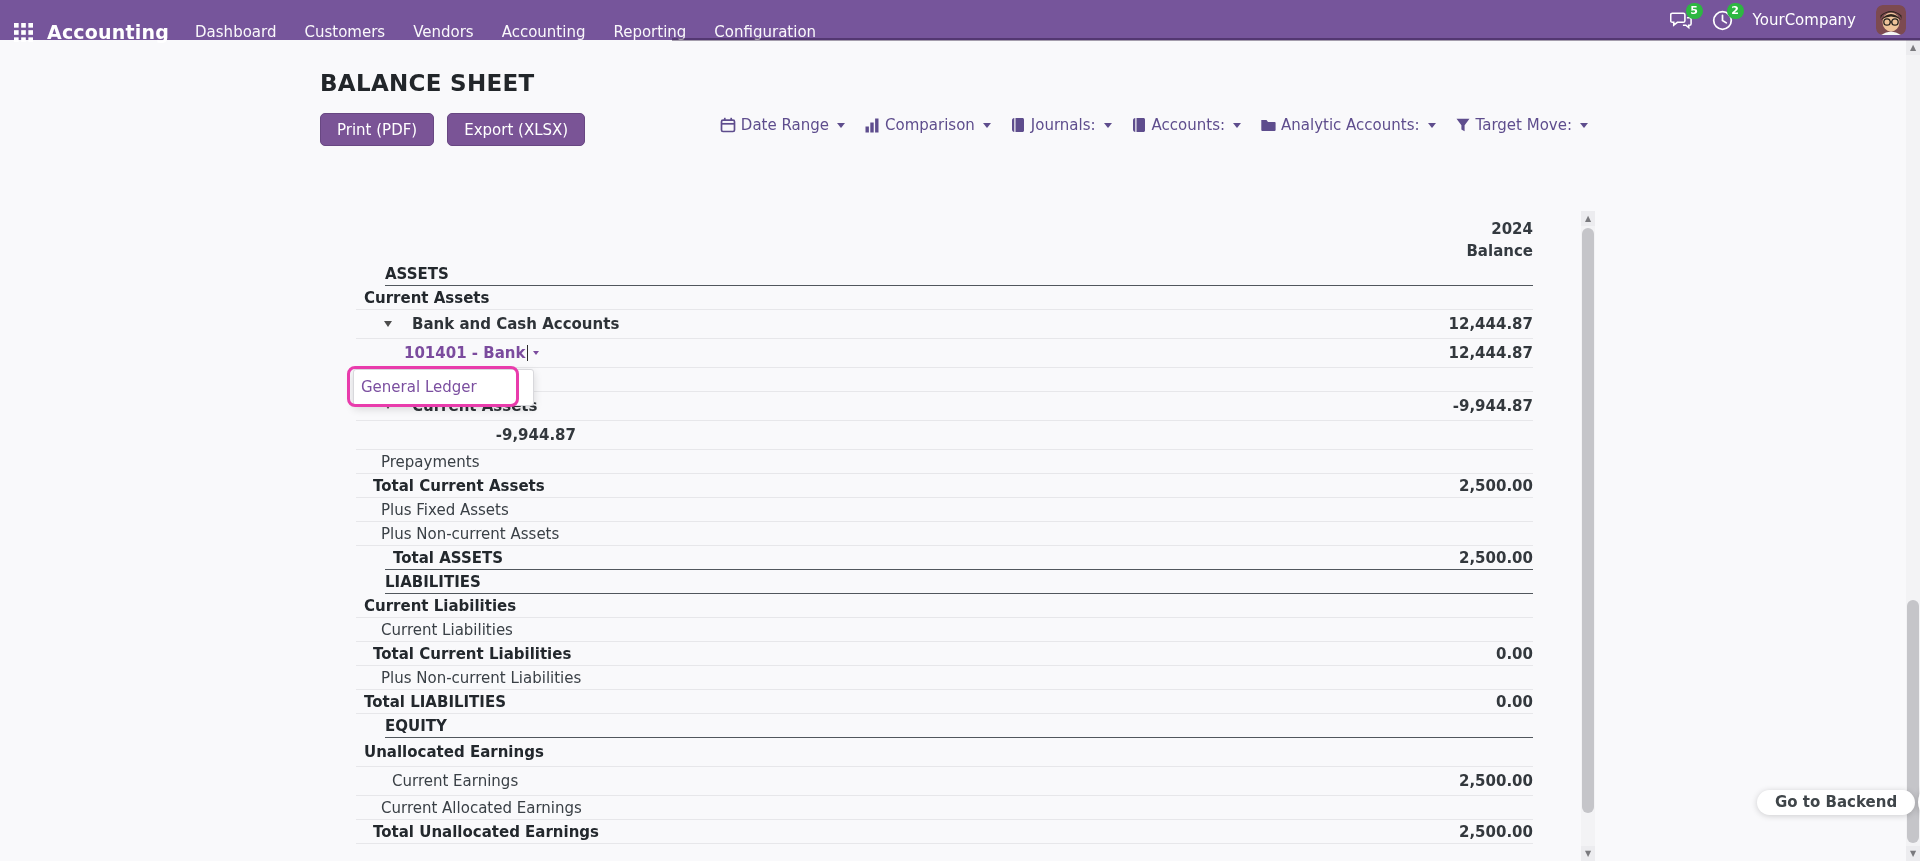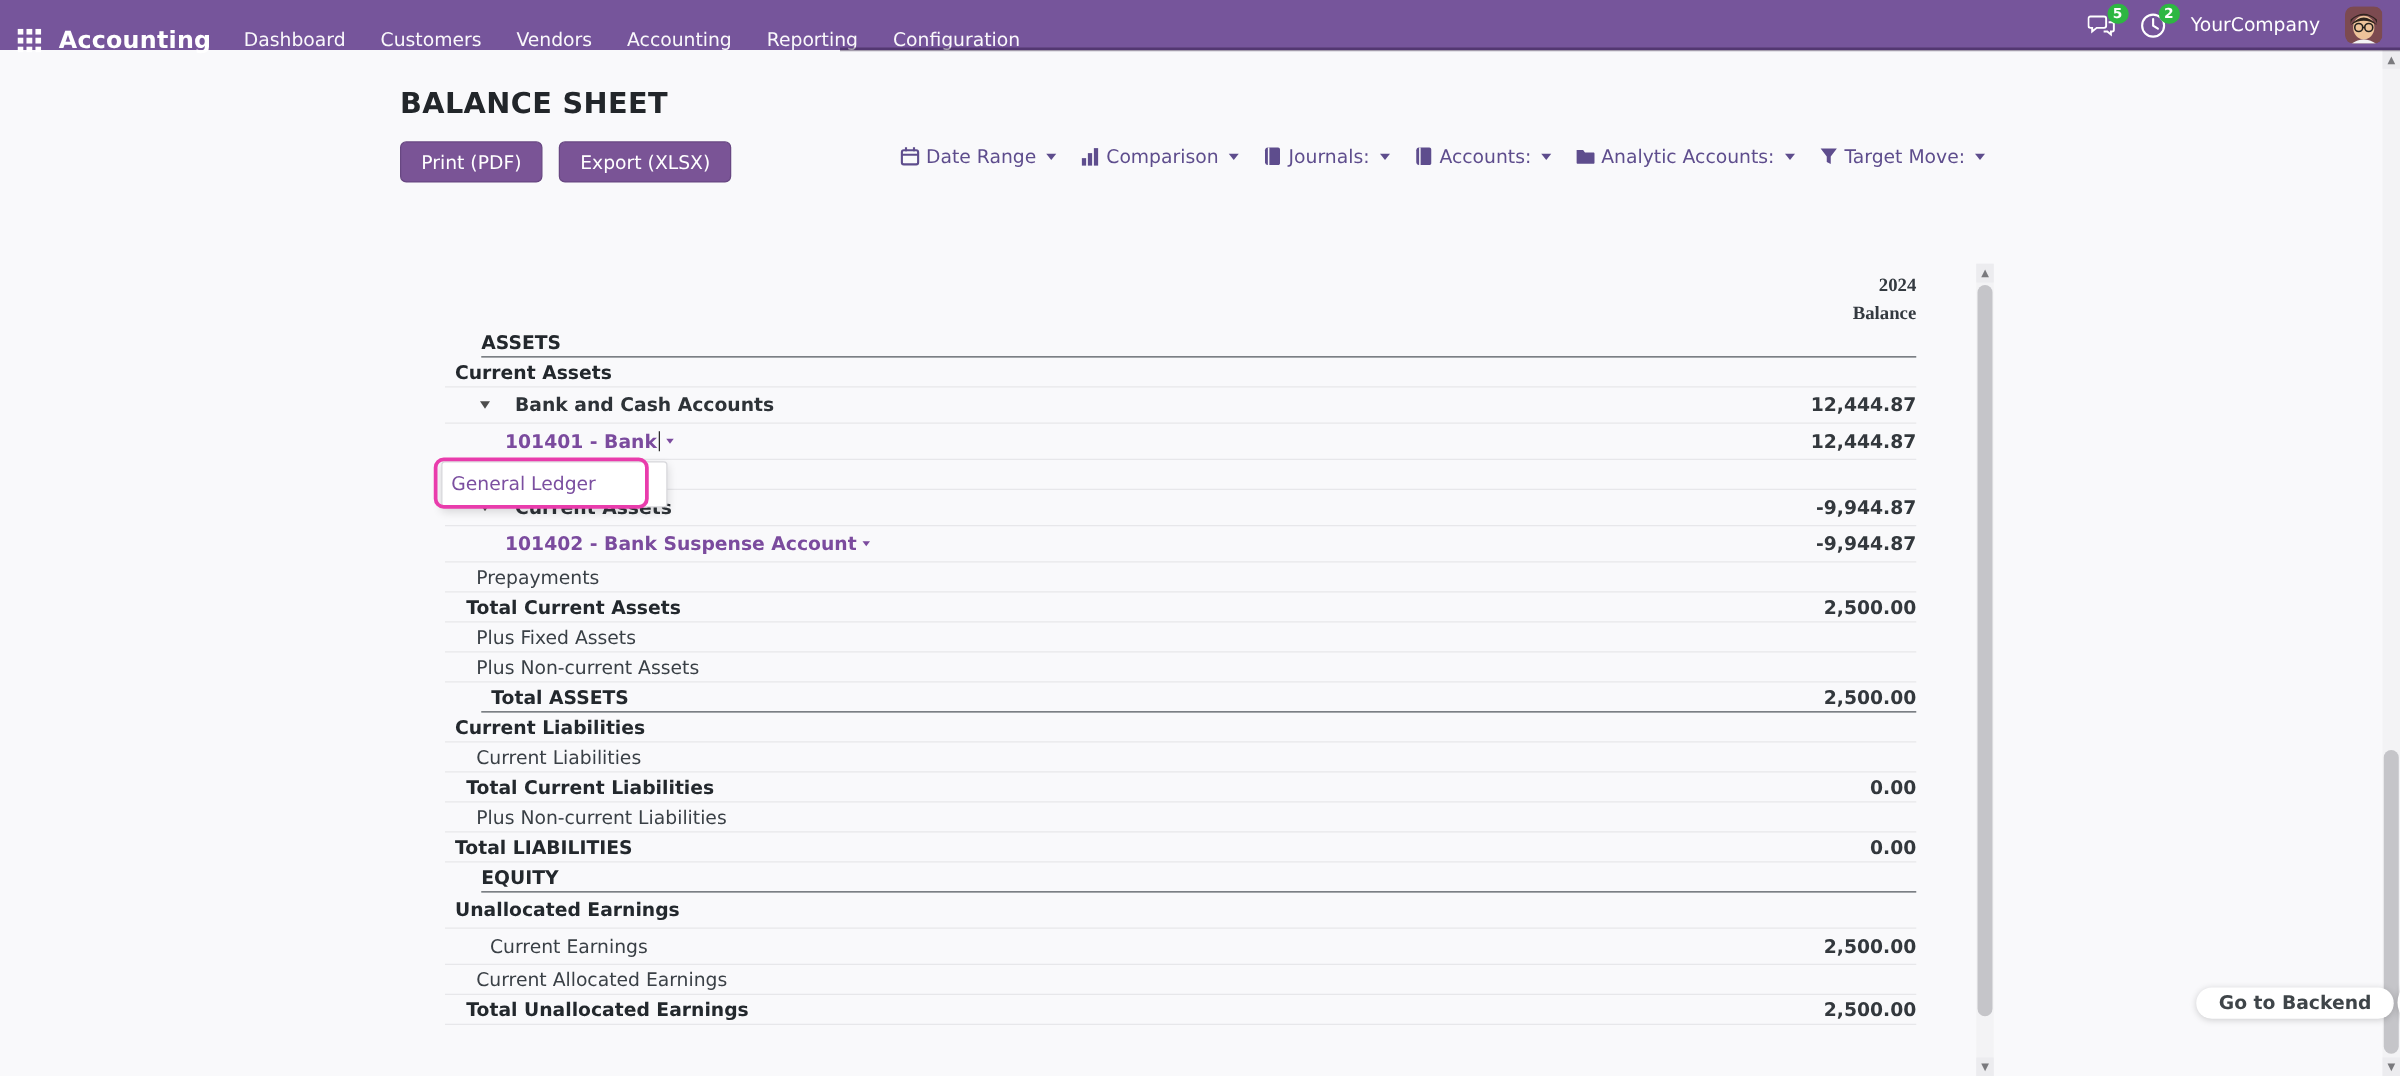--- a/index.html
+++ b/index.html
@@ -32,21 +32,21 @@
          border-radius:5px; color:#fff; font-size:15px; font-family:inherit; cursor:pointer; }
   .filters { position:absolute; top:112px; right:332px; height:26px; display:flex;
              align-items:center; gap:19px; color:var(--filter-text,#5e4d8d); }
   .f-item { display:flex; align-items:center; gap:5px; font-size:15px; cursor:pointer; white-space:nowrap; }
   .f-caret { width:0; height:0; border-left:4px solid transparent; border-right:4px solid transparent;
              border-top:5px solid currentColor; margin-left:3px; }
 
   
   .table { position:absolute; left:356px; top:218px; width:1177px; }
   .thead { text-align:right; font-size:15px; font-weight:700; color:#343a40; }
-  .thead div { height:22px; line-height:22px;font-family:Liberation Serif, serif; }
+  .thead div { height:22px; line-height:22px; }
   .rows { margin-top:0; }
   .row { display:flex; align-items:center; height:24px; border-bottom:1px solid #e7e7ea; font-size:15px; color:#3a4046; }
   .row.r-dark, .row.r-section { border-bottom:1.5px solid #51575d;margin-left:29px; }
   .row .lab { flex:1; display:flex; align-items:center; overflow:hidden; white-space:nowrap; }
   .row .val { width:220px; text-align:right; font-weight:600; color:#33383d; }
   .r-section { font-weight:700; color:#23282d; }
   .r-group, .r-total { font-weight:700; color:#23282d; }
   .r-total .val { font-weight:700; }
   .r-caret { height:29px; font-weight:600; color:#2e3338; }
   .r-account { height:29px; }
@@ -248,26 +248,20 @@
         <div class="val"></div>
       </div>
       <div class="row r-caret">
         <div class="lab">
           <span class="tree-caret"></span>
           <span>Current Assets</span>
         </div>
         <div class="val">-9,944.87</div>
       </div>
       <div class="row r-account">
-        <div class="lab" style="padding-left: 48px;">
-          <span class="acc-link">
-            <span>101402 - Bank Suspense Account</span>
-            <span class="acc-caret"></span>
-          </span>
-        </div>
         <div class="val">-9,944.87</div>
       </div>
       <div class="row r-line">
         <div class="lab" style="padding-left: 25px;">
           <span>Prepayments</span>
         </div>
         <div class="val"></div>
       </div>
       <div class="row r-total">
         <div class="lab" style="padding-left: 17px;">
@@ -285,20 +279,26 @@
         <div class="lab" style="padding-left: 25px;">
           <span>Plus Non-current Assets</span>
         </div>
         <div class="val"></div>
       </div>
       <div class="row r-total r-dark">
         <div class="lab" style="padding-left: 8px;">
           <span>Total ASSETS</span>
         </div>
         <div class="val">2,500.00</div>
+      </div>
+      <div class="row r-section">
+        <div class="lab" style="padding-left: 0px;">
+          <span>LIABILITIES</span>
+        </div>
+        <div class="val"></div>
       </div>
       <div class="row r-group">
         <div class="lab" style="padding-left: 8px;">
           <span>Current Liabilities</span>
         </div>
         <div class="val"></div>
       </div>
       <div class="row r-line">
         <div class="lab" style="padding-left: 25px;">
           <span>Current Liabilities</span>

